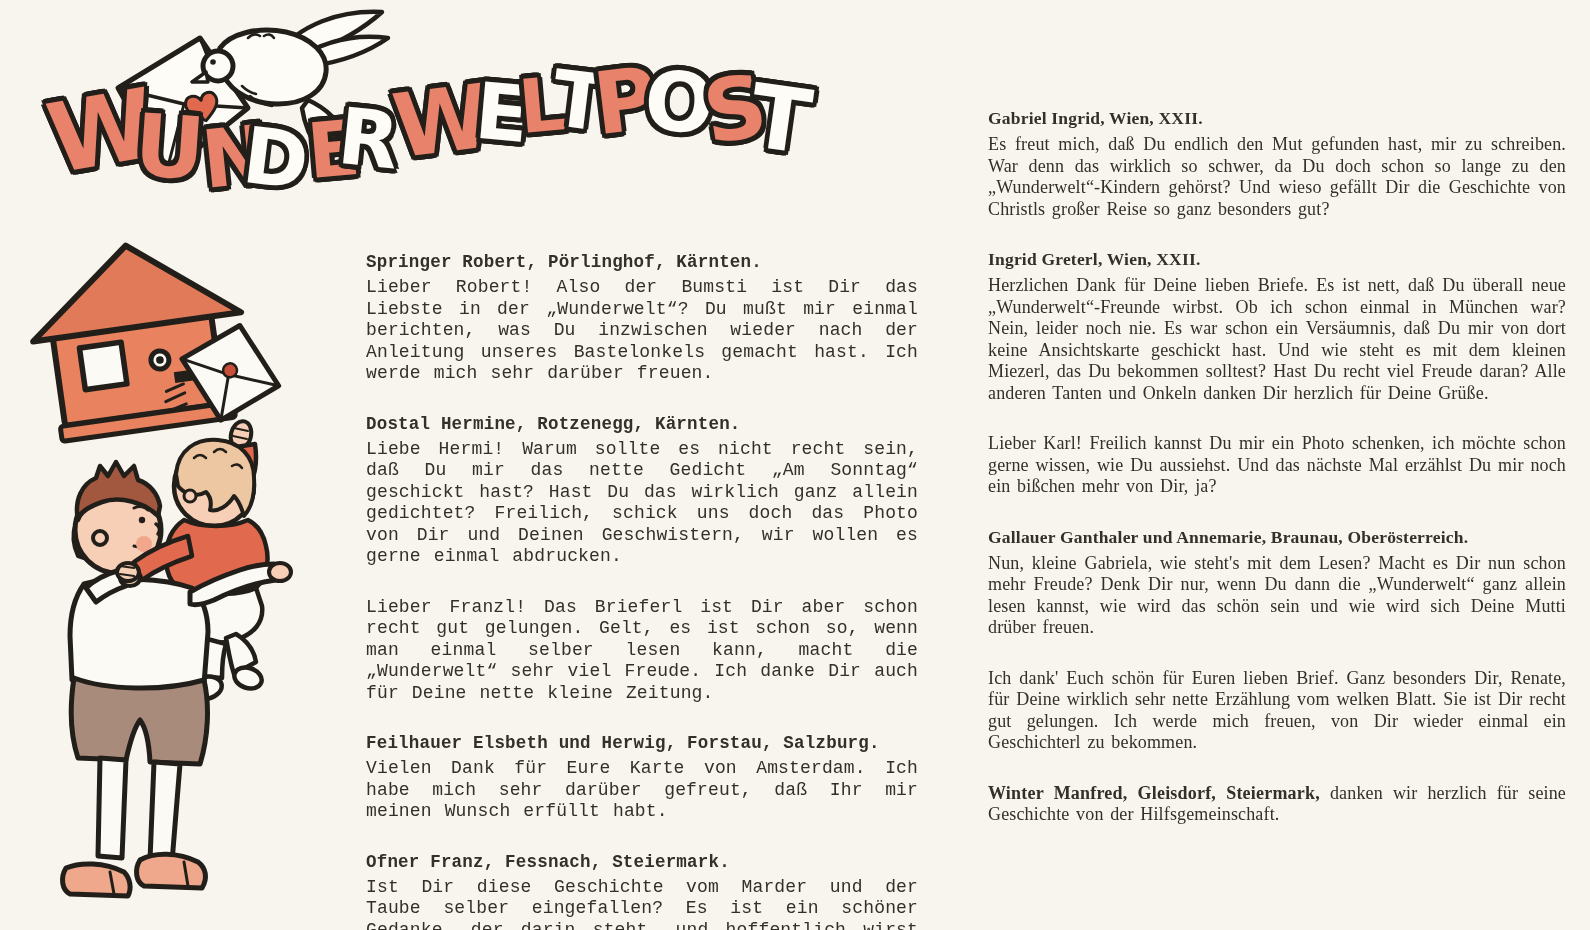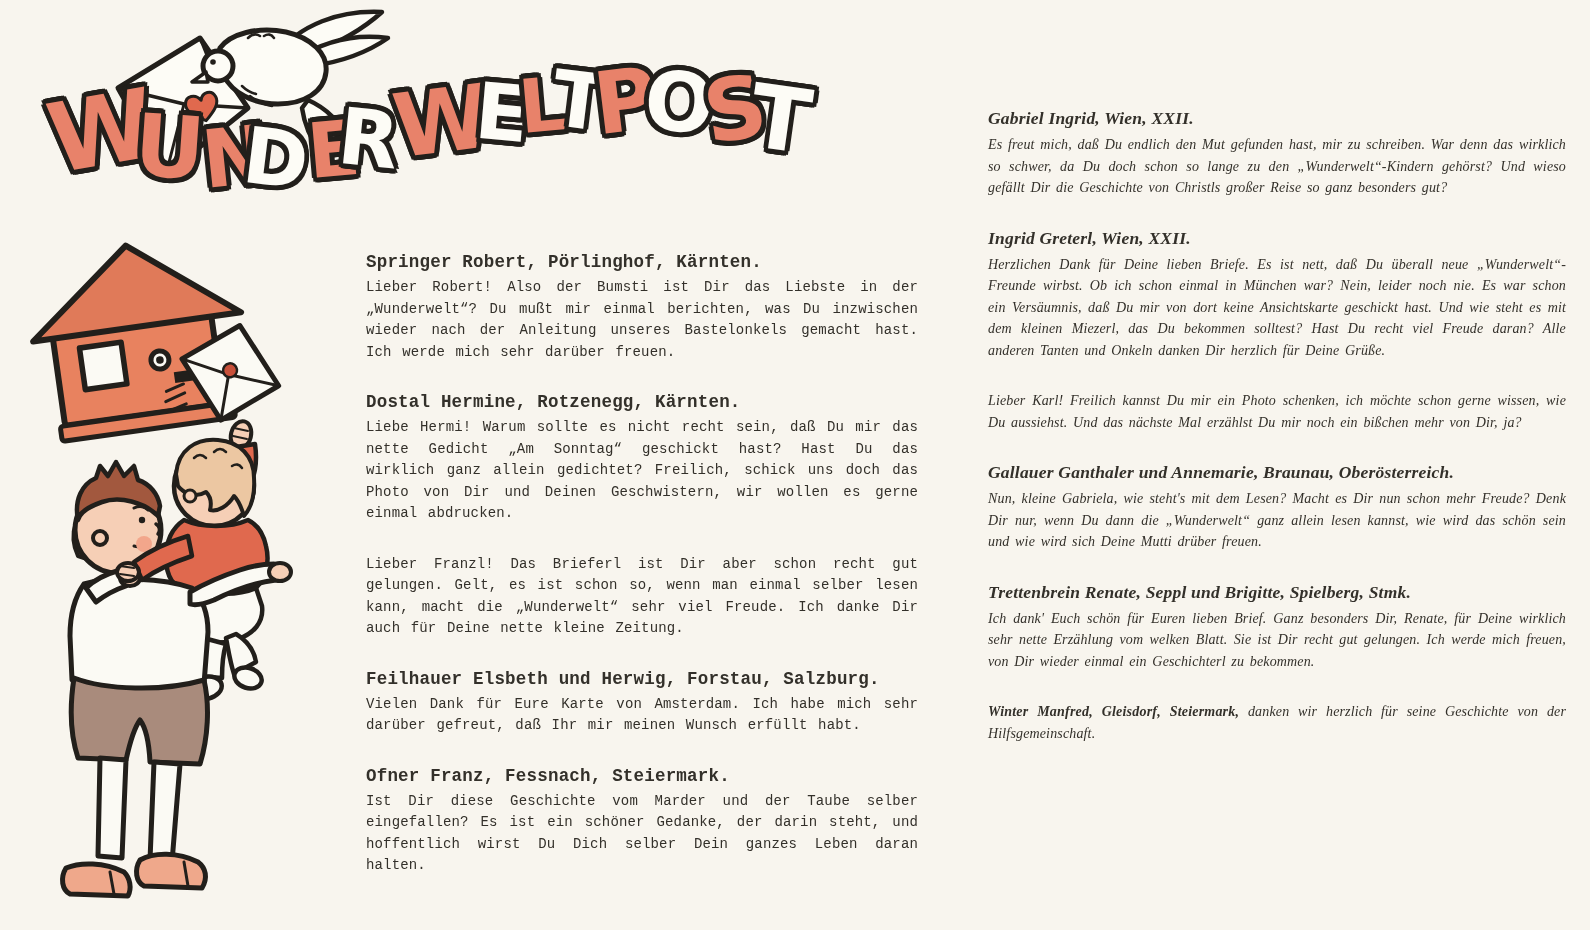--- a/index.html
+++ b/index.html
@@ -37,24 +37,24 @@
   .lg:nth-child(12){font-size:82px;transform:rotate(4deg)  translateY(4px);}
   .lg:nth-child(13){font-size:86px;transform:rotate(-9deg) translateY(8px);}
   .lg:nth-child(14){font-size:88px;transform:rotate(8deg)  translateY(18px);}
 
   .dove-svg{position:absolute;left:100px;top:-4px;width:310px;height:184px;z-index:2;}
   .kids-svg{position:absolute;left:8px;top:232px;width:345px;height:698px;z-index:1;}
 
   
   .col{position:absolute;}
   .col-left{left:366px;top:252px;width:552px;font-family:Liberation Mono, monospace;}
-  .col-right{left:988px;top:108px;width:578px;font-style:italic;}
+  .col-right{left:988px;top:108px;width:578px;}
   .entry{margin:0 0 29px 0;}
   .entry h3{font-size:17.5px;margin:0 0 5px 0;letter-spacing:.2px;}
-  .entry p{font-size:14px;line-height:21.5px;margin:0;text-align:justify;
+  .entry p{font-size:18px;line-height:21.5px;margin:0;text-align:justify;
            word-spacing:2px;letter-spacing:.15px;hyphens:auto;}
   .entry-inline p b{letter-spacing:.2px;margin-top:33px;}
 </style>
 </head>
 <body>
 
 <div class="page">
 
   <div class="logo-letters" aria-label="WUNDERWELTPOST">
     <span class="lg" data-tone="salmon">W</span>
@@ -188,21 +188,20 @@
       <p>Herzlichen Dank für Deine lieben Briefe. Es ist nett, daß Du überall neue „Wunderwelt“-Freunde wirbst. Ob ich schon einmal in München war? Nein, leider noch nie. Es war schon ein Versäumnis, daß Du mir von dort keine Ansichtskarte geschickt hast. Und wie steht es mit dem kleinen Miezerl, das Du bekommen solltest? Hast Du recht viel Freude daran? Alle anderen Tanten und Onkeln danken Dir herzlich für Deine Grüße.</p>
     </article>
     <article class="entry">
       <p>Lieber Karl! Freilich kannst Du mir ein Photo schenken, ich möchte schon gerne wissen, wie Du aussiehst. Und das nächste Mal erzählst Du mir noch ein bißchen mehr von Dir, ja?</p>
     </article>
     <article class="entry">
       <h3>Gallauer Ganthaler und Annemarie, Braunau, Oberösterreich.</h3>
       <p>Nun, kleine Gabriela, wie steht's mit dem Lesen? Macht es Dir nun schon mehr Freude? Denk Dir nur, wenn Du dann die „Wunderwelt“ ganz allein lesen kannst, wie wird das schön sein und wie wird sich Deine Mutti drüber freuen.</p>
     </article>
     <article class="entry">
-      <h3>Trettenbrein Renate, Seppl und Brigitte, Spielberg, Stmk.</h3>
       <p>Ich dank' Euch schön für Euren lieben Brief. Ganz besonders Dir, Renate, für Deine wirklich sehr nette Erzählung vom welken Blatt. Sie ist Dir recht gut gelungen. Ich werde mich freuen, von Dir wieder einmal ein Geschichterl zu bekommen.</p>
     </article>
     <article class="entry entry-inline">
       <p><b>Winter Manfred, Gleisdorf, Steiermark,</b> <span>danken wir herzlich für seine Geschichte von der Hilfsgemeinschaft.</span></p>
     </article>
   </section>
 
 </div>
 
 </body></html>

